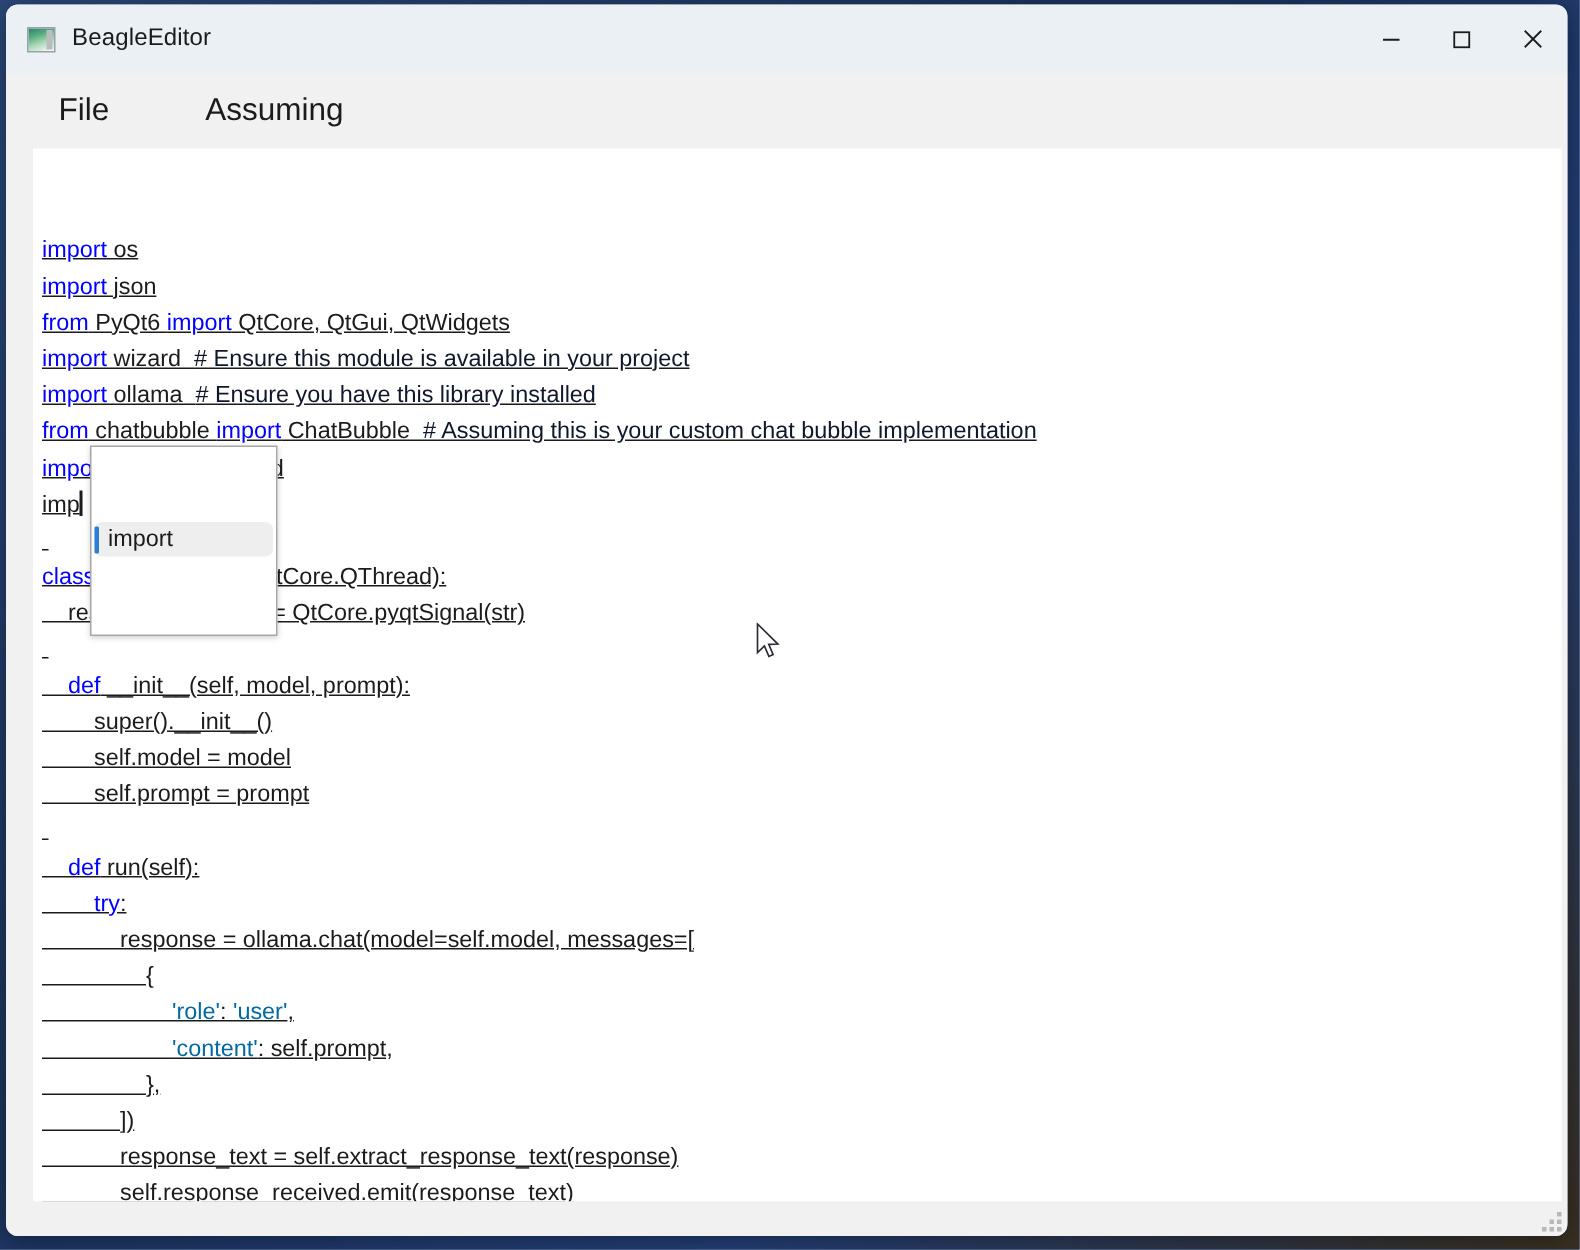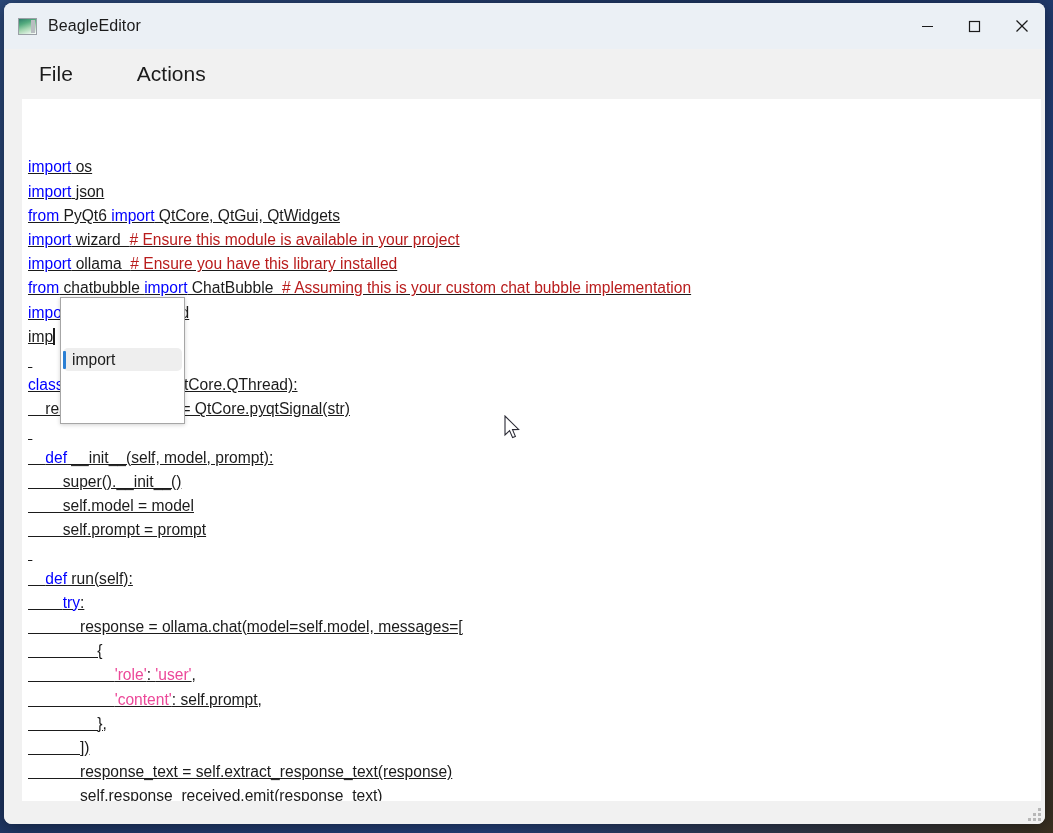--- a/index.html
+++ b/index.html
@@ -131,22 +131,22 @@
     color: #1b1b1b;
     white-space: pre;
     padding: 8px 0 0 6px;
     box-sizing: border-box;
     cursor: text;
   }
   #code-lines { position: relative; }
   .line { height: 24.2px; white-space: pre; text-decoration: underline; }
 
   .tok-kw   { color: #0000ff; }
-  .tok-cmt  { color: #b91c1c; }
-  .tok-str  { color: #ec4899; margin-top: 11px; }
+  .tok-cmt  { color: #0f172a; }
+  .tok-str  { color: #0369a1; margin-top: 11px; }
   .tok-txt  { color: #1b1b1b; }
 
   
   .caret {
     display: inline-block;
     width: 1.5px;
     height: 17px;
     background: #1b1b1b;
     vertical-align: -3px;
     margin-left: 0px;
@@ -245,21 +245,21 @@
         <svg width="14" height="14" viewBox="0 0 14 14" aria-hidden="true">
             <line x1="1.5" y1="1.5" x2="12.5" y2="12.5" stroke="#1b1b1b" stroke-width="1.2"></line>
             <line x1="12.5" y1="1.5" x2="1.5" y2="12.5" stroke="#1b1b1b" stroke-width="1.2"></line>
           </svg>
       </div>
     </div>
   </div>
 
   <div id="menubar">
     <div class="menu-item" id="menu-file">File</div>
-    <div class="menu-item">Actions</div>
+    <div class="menu-item">Assuming</div>
   </div>
 
   <div id="editor-wrap">
     <div id="editor">
       <div id="code-lines"><div class="line"><span class="tok-kw">import</span><span class="tok-txt"> os</span></div><div class="line"><span class="tok-kw">import</span><span class="tok-txt"> json</span></div><div class="line"><span class="tok-kw">from</span><span class="tok-txt"> PyQt6 </span><span class="tok-kw">import</span><span class="tok-txt"> QtCore, QtGui, QtWidgets</span></div><div class="line"><span class="tok-kw">import</span><span class="tok-txt"> wizard  </span><span class="tok-cmt"># Ensure this module is available in your project</span></div><div class="line"><span class="tok-kw">import</span><span class="tok-txt"> ollama  </span><span class="tok-cmt"># Ensure you have this library installed</span></div><div class="line"><span class="tok-kw">from</span><span class="tok-txt"> chatbubble </span><span class="tok-kw">import</span><span class="tok-txt"> ChatBubble  </span><span class="tok-cmt"># Assuming this is your custom chat bubble implementation</span></div><div class="line"><span class="tok-kw">import</span><span class="tok-txt"> addmodelwizard</span></div><div class="line"><span class="tok-txt">imp</span><span class="caret"></span></div><div class="line"><span class="tok-txt"></span>&nbsp;</div><div class="line"><span class="tok-kw">class</span><span class="tok-txt"> OllamaThread(QtCore.QThread):</span></div><div class="line"><span class="tok-txt">    response_received = QtCore.pyqtSignal(str)</span></div><div class="line"><span class="tok-txt"></span>&nbsp;</div><div class="line"><span class="tok-txt">    </span><span class="tok-kw">def</span><span class="tok-txt"> __init__(self, model, prompt):</span></div><div class="line"><span class="tok-txt">        super().__init__()</span></div><div class="line"><span class="tok-txt">        self.model = model</span></div><div class="line"><span class="tok-txt">        self.prompt = prompt</span></div><div class="line"><span class="tok-txt"></span>&nbsp;</div><div class="line"><span class="tok-txt">    </span><span class="tok-kw">def</span><span class="tok-txt"> run(self):</span></div><div class="line"><span class="tok-txt">        </span><span class="tok-kw">try</span><span class="tok-txt">:</span></div><div class="line"><span class="tok-txt">            response = ollama.chat(model=self.model, messages=[</span></div><div class="line"><span class="tok-txt">                {</span></div><div class="line"><span class="tok-txt">                    </span><span class="tok-str">'role'</span><span class="tok-txt">: </span><span class="tok-str">'user'</span><span class="tok-txt">,</span></div><div class="line"><span class="tok-txt">                    </span><span class="tok-str">'content'</span><span class="tok-txt">: self.prompt,</span></div><div class="line"><span class="tok-txt">                },</span></div><div class="line"><span class="tok-txt">            ])</span></div><div class="line"><span class="tok-txt">            response_text = self.extract_response_text(response)</span></div><div class="line"><span class="tok-txt">            self.response_received.emit(response_text)</span></div></div>
       <div id="autocomplete">
         <div class="ac-item selected">
           <span class="ac-bar"></span>
           <span>import</span>
         </div>

